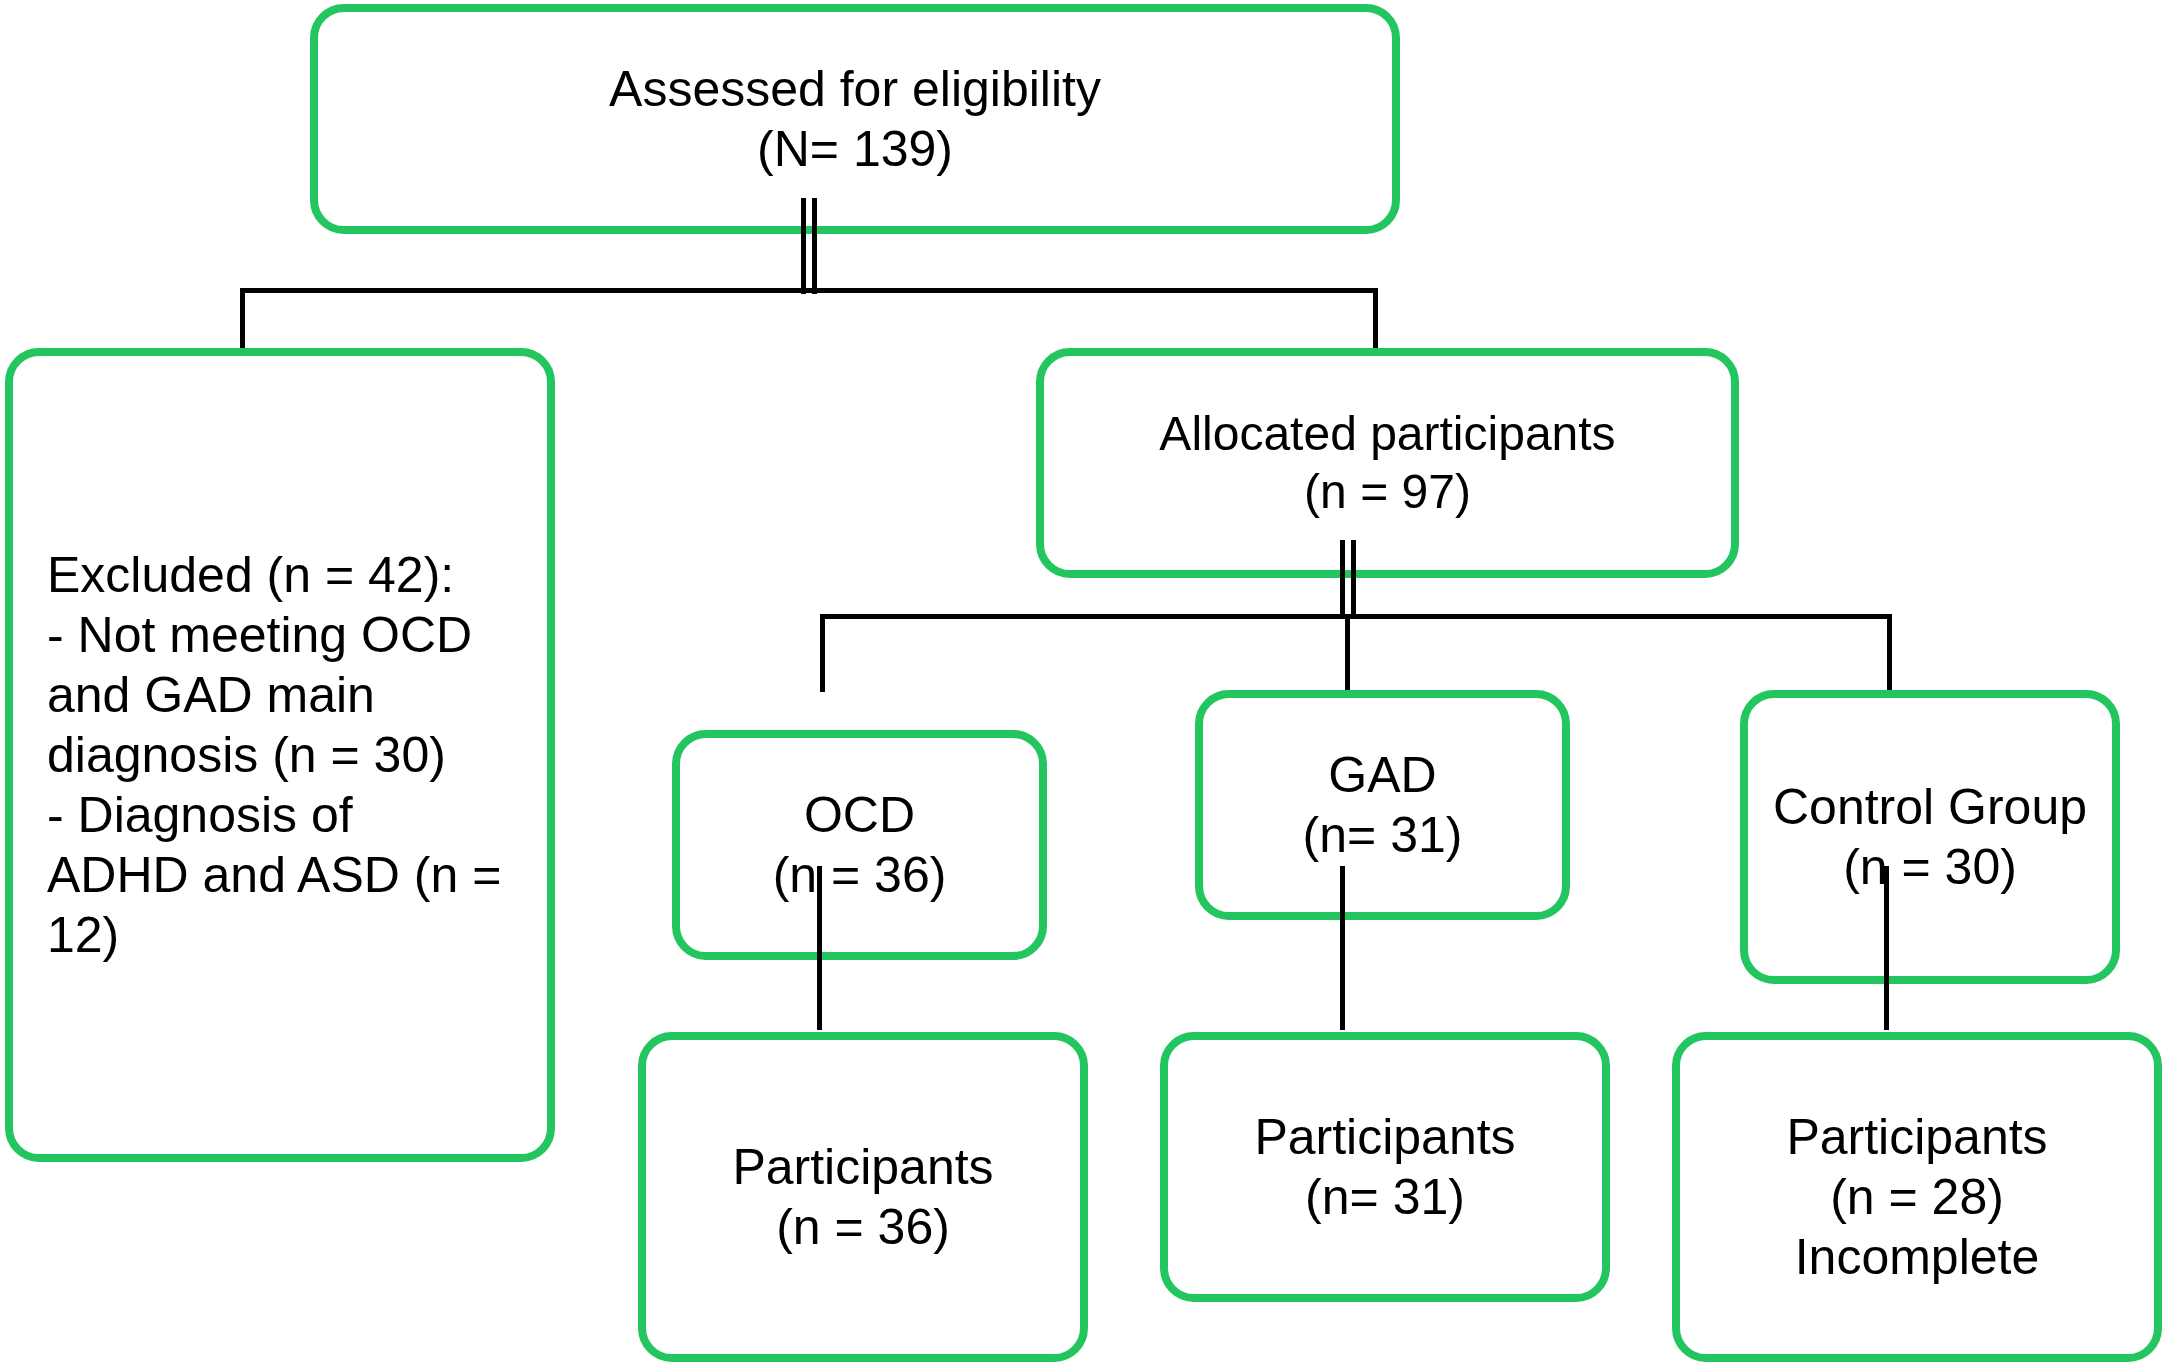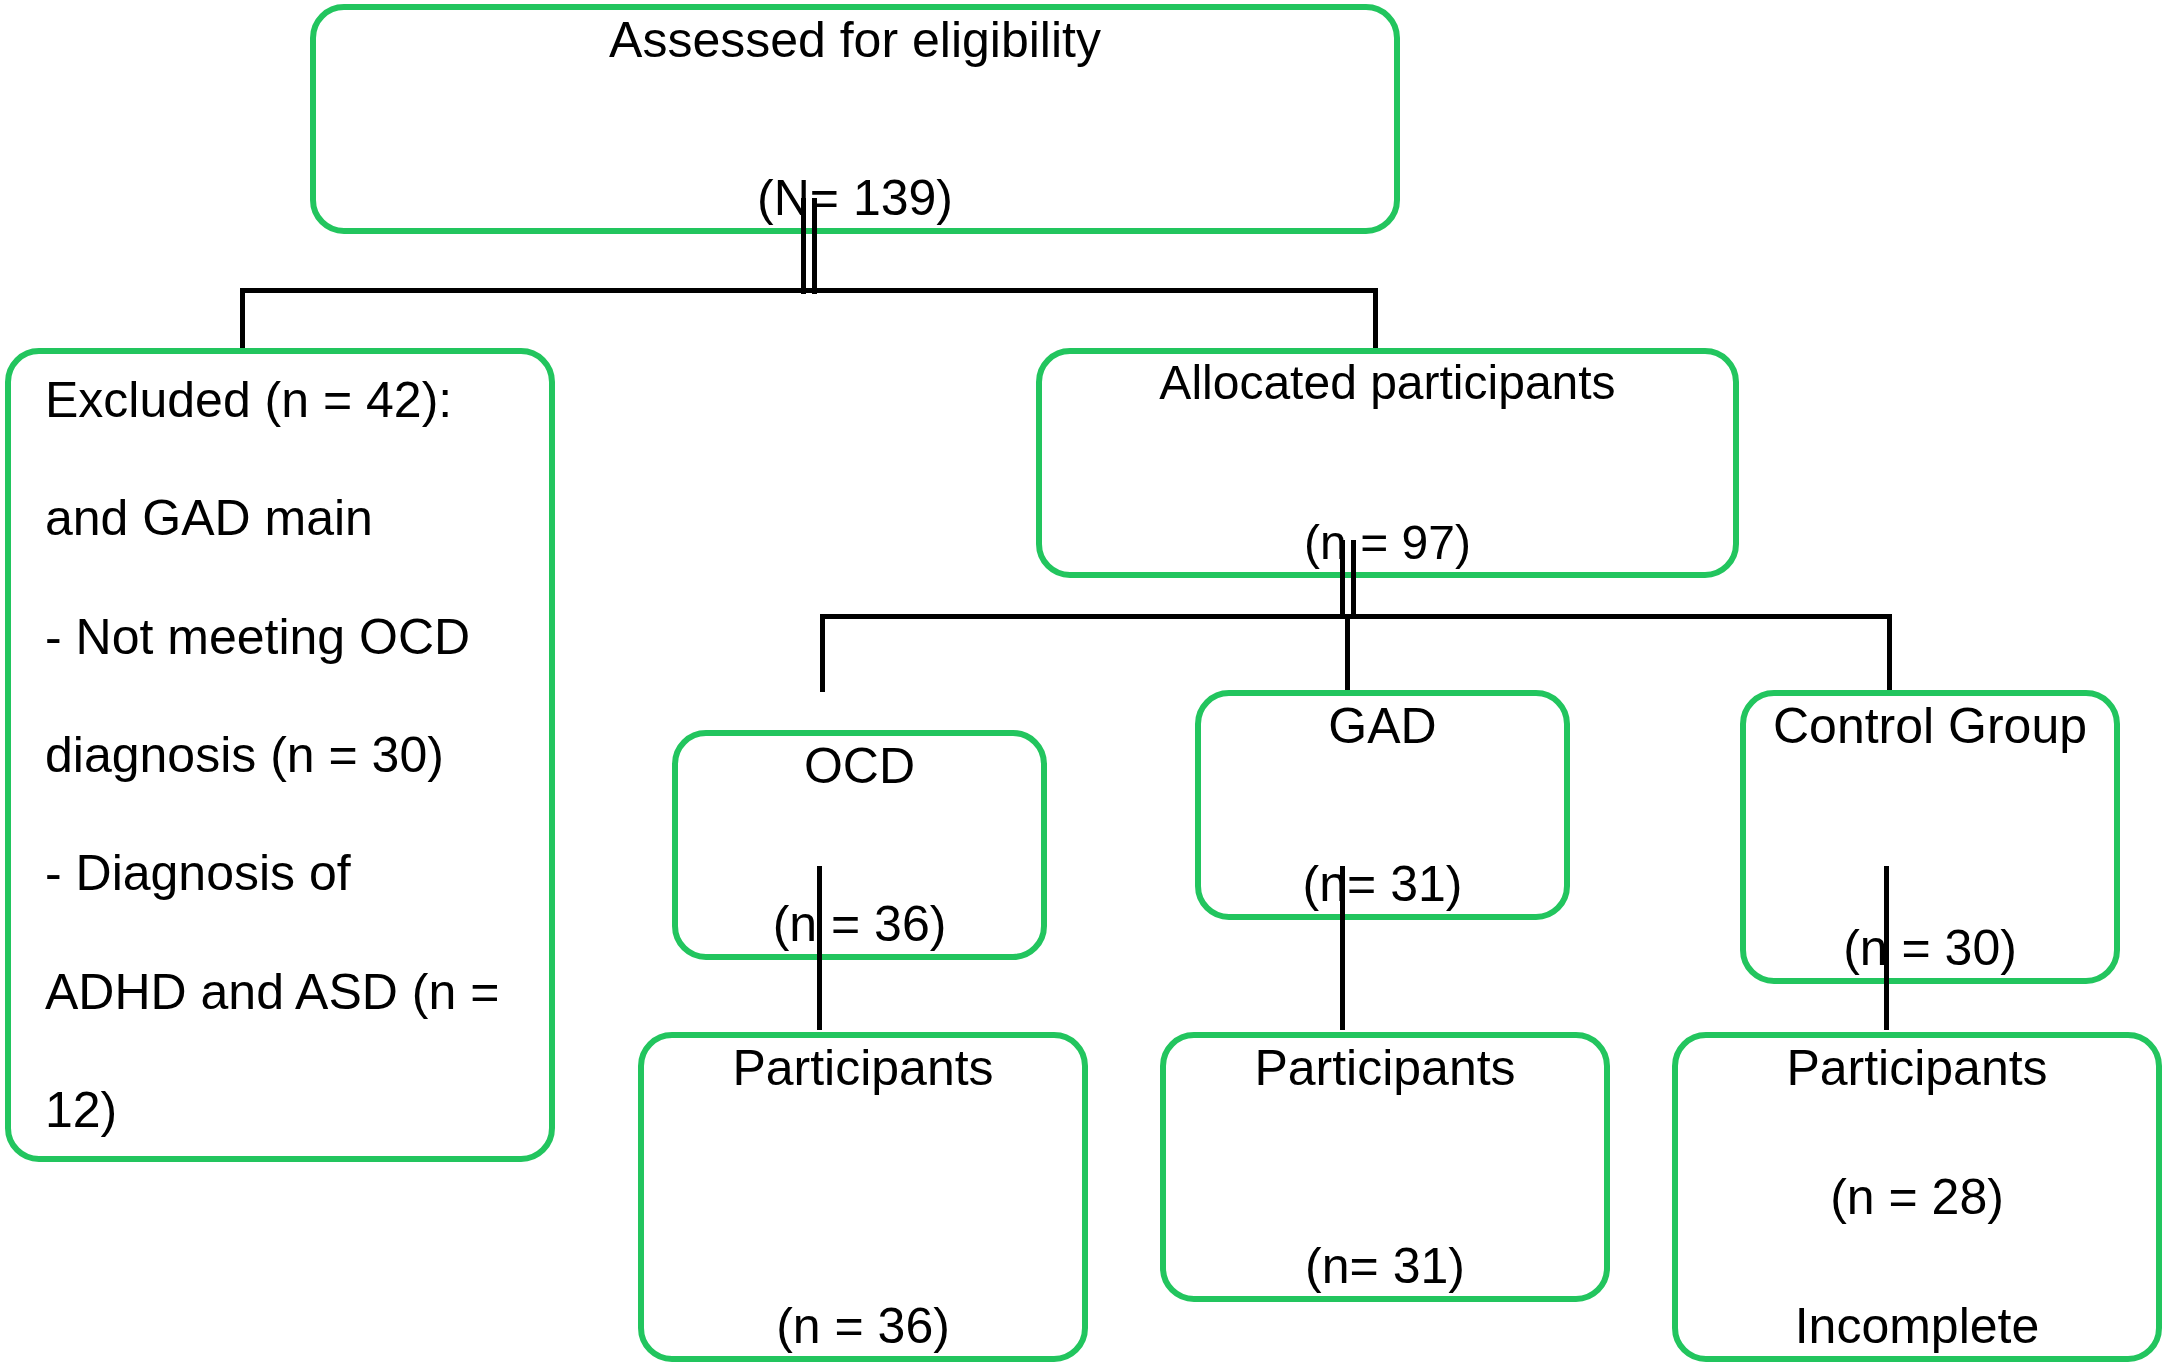--- a/index.html
+++ b/index.html
@@ -17,26 +17,26 @@
     width: 2167px;
     height: 1366px;
     background: #ffffff;
     overflow: hidden;
   }
 
   
   .node {
     position: absolute;
     box-sizing: border-box;
-    border: 6px solid #22c55e;
+    border: 8px solid #22c55e;
     border-radius: 34px;
     background: #ffffff;
     display: flex;
     flex-direction: column;
-    justify-content: space-between;
+    justify-content: center;
     align-items: center;
     text-align: center;
     line-height: 1.20;
     z-index: 5;
   }
   .node .line {
     display: block;
     white-space: pre;
   }
   .node.lefttext {
@@ -72,22 +72,22 @@
   <div class="conn vline overlay" style="left:812px; top:198px; height:96px;"></div>
 
   <div class="conn hline" style="left:240px; top:288px; width:1138px;"></div>
 
   <div class="conn vline" style="left:240px; top:288px; height:78px;"></div>
 
   <div class="conn vline" style="left:1373px; top:288px; height:78px;"></div>
 
   <div class="node lefttext" id="node-excluded" style="left:5px; top:348px; width:550px; height:814px; font-size:50px; padding:16px 34px;">
     <span class="line">Excluded (n = 42):</span>
+    <span class="line">- Not meeting OCD</span>
     <span class="line">and GAD main</span>
-    <span class="line">- Not meeting OCD</span>
     <span class="line">diagnosis (n = 30)</span>
     <span class="line">- Diagnosis of</span>
     <span class="line">ADHD and ASD (n =</span>
     <span class="line">12)</span>
   </div>
 
   <div class="node" id="node-allocated" style="left:1036px; top:348px; width:703px; height:230px; font-size:48px;">
     <span class="line">Allocated participants</span>
     <span class="line">(n = 97)</span>
   </div>

